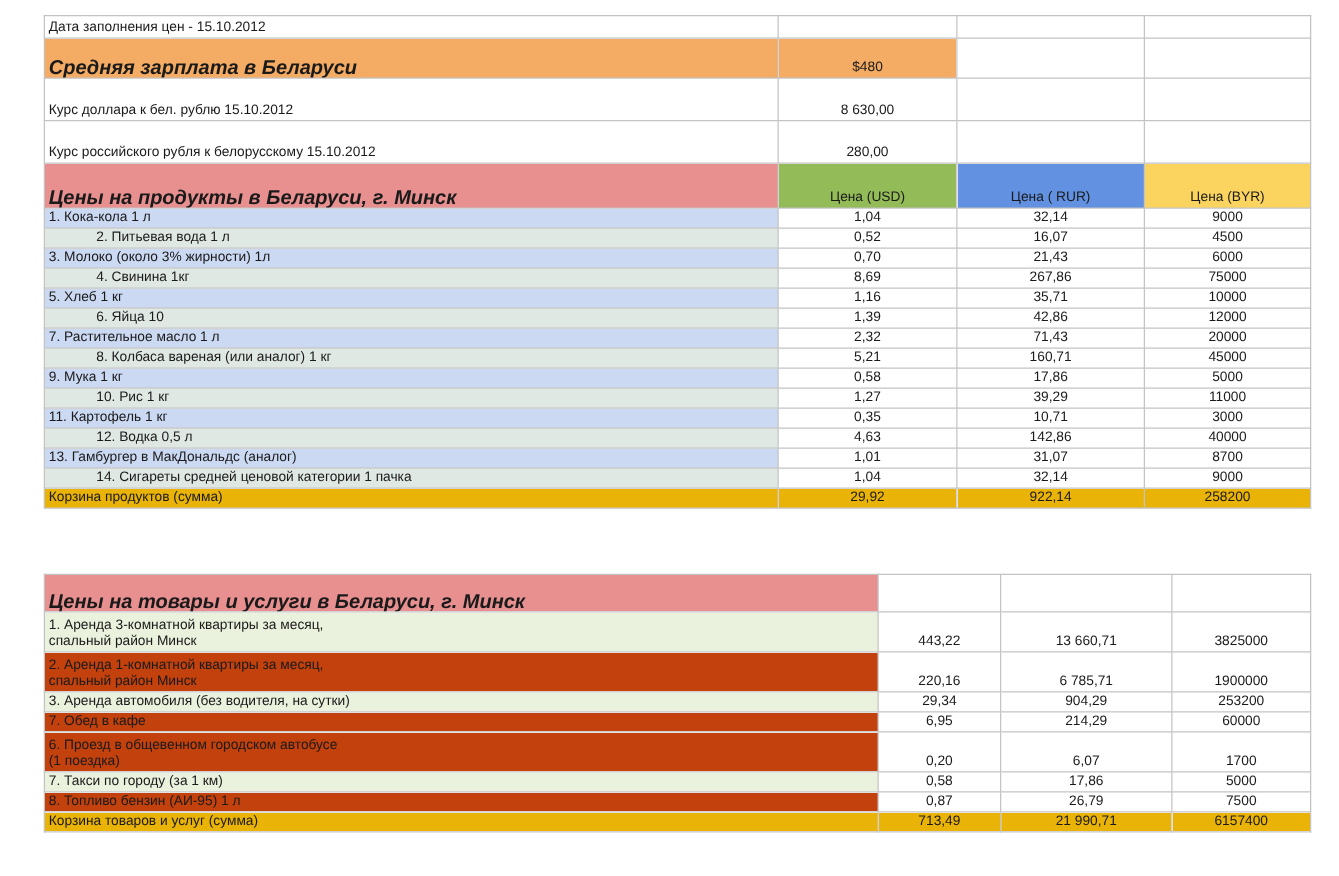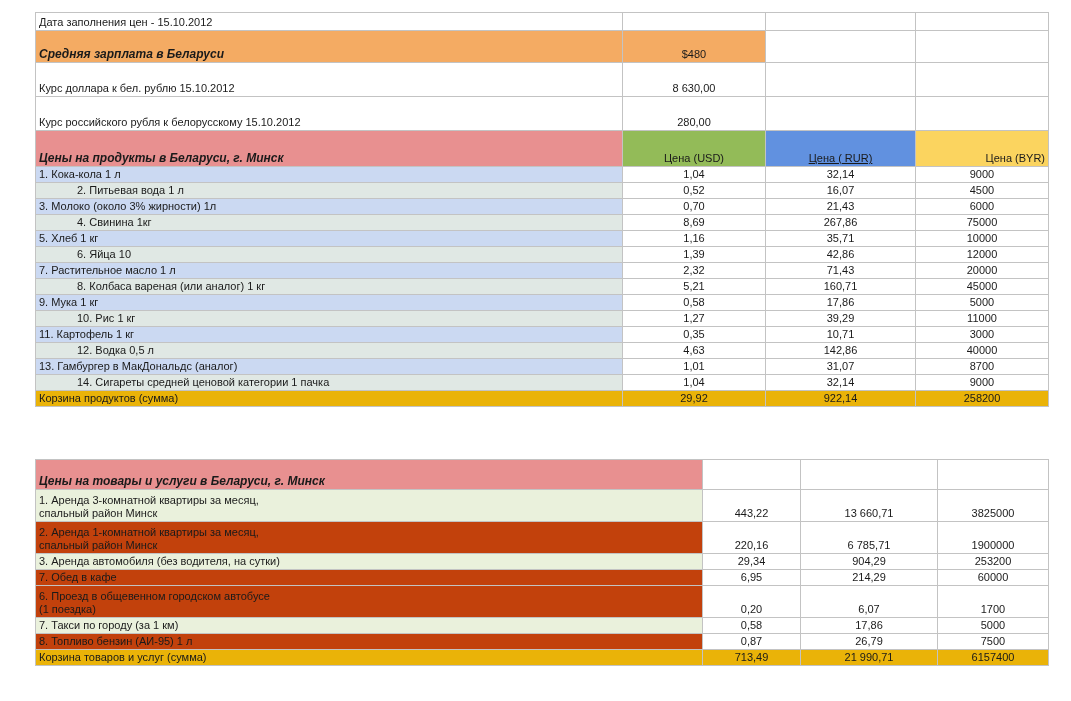--- a/index.html
+++ b/index.html
@@ -11,32 +11,32 @@
   table{border-collapse:collapse;table-layout:fixed;}
   td{
     border:1px solid #c3c3c3;
     font-size:11px;line-height:13px;
     vertical-align:bottom;
     padding:0 3px 1px 3px;
     overflow:hidden;
     white-space:pre-line;
   }
   .num{text-align:center;white-space:nowrap;}
-  .title{font-weight:bold;font-style:italic;font-size:12px;white-space:nowrap;}
+  .title{font-weight:bold;font-style:italic;font-size:16px;white-space:nowrap;}
   .chead{text-align:center;}
   
   .rh18{height:18px}.rh32{height:32px}.rh19{height:34px}.rh36{height:36px}
   .rh16{height:16px}.rh30{height:30px}
   
   .bg-orange{background:#F4AB63;}
   .bg-orange-l{background:#eab308;}
   .bg-pink{background:#E89090;}
   .bg-green{background:#93BB58;}
-  .bg-blue{background:#6191E0;text-decoration:underline;}
-  .bg-yellow{background:#FBD45F;text-align:right;}
+  .bg-blue{background:#6191E0;}
+  .bg-yellow{background:#FBD45F;}
   .r-blue{background:#CBD9F2;}
   .r-gray{background:#E0E8E4;padding-left:41px;}
   .g-light{background:#EAF1DC;}
   .g-dark{background:#c2410c;}
   .gap{height:52px;}
 </style>
 </head>
 <body>
 
 <div class="sheet">

